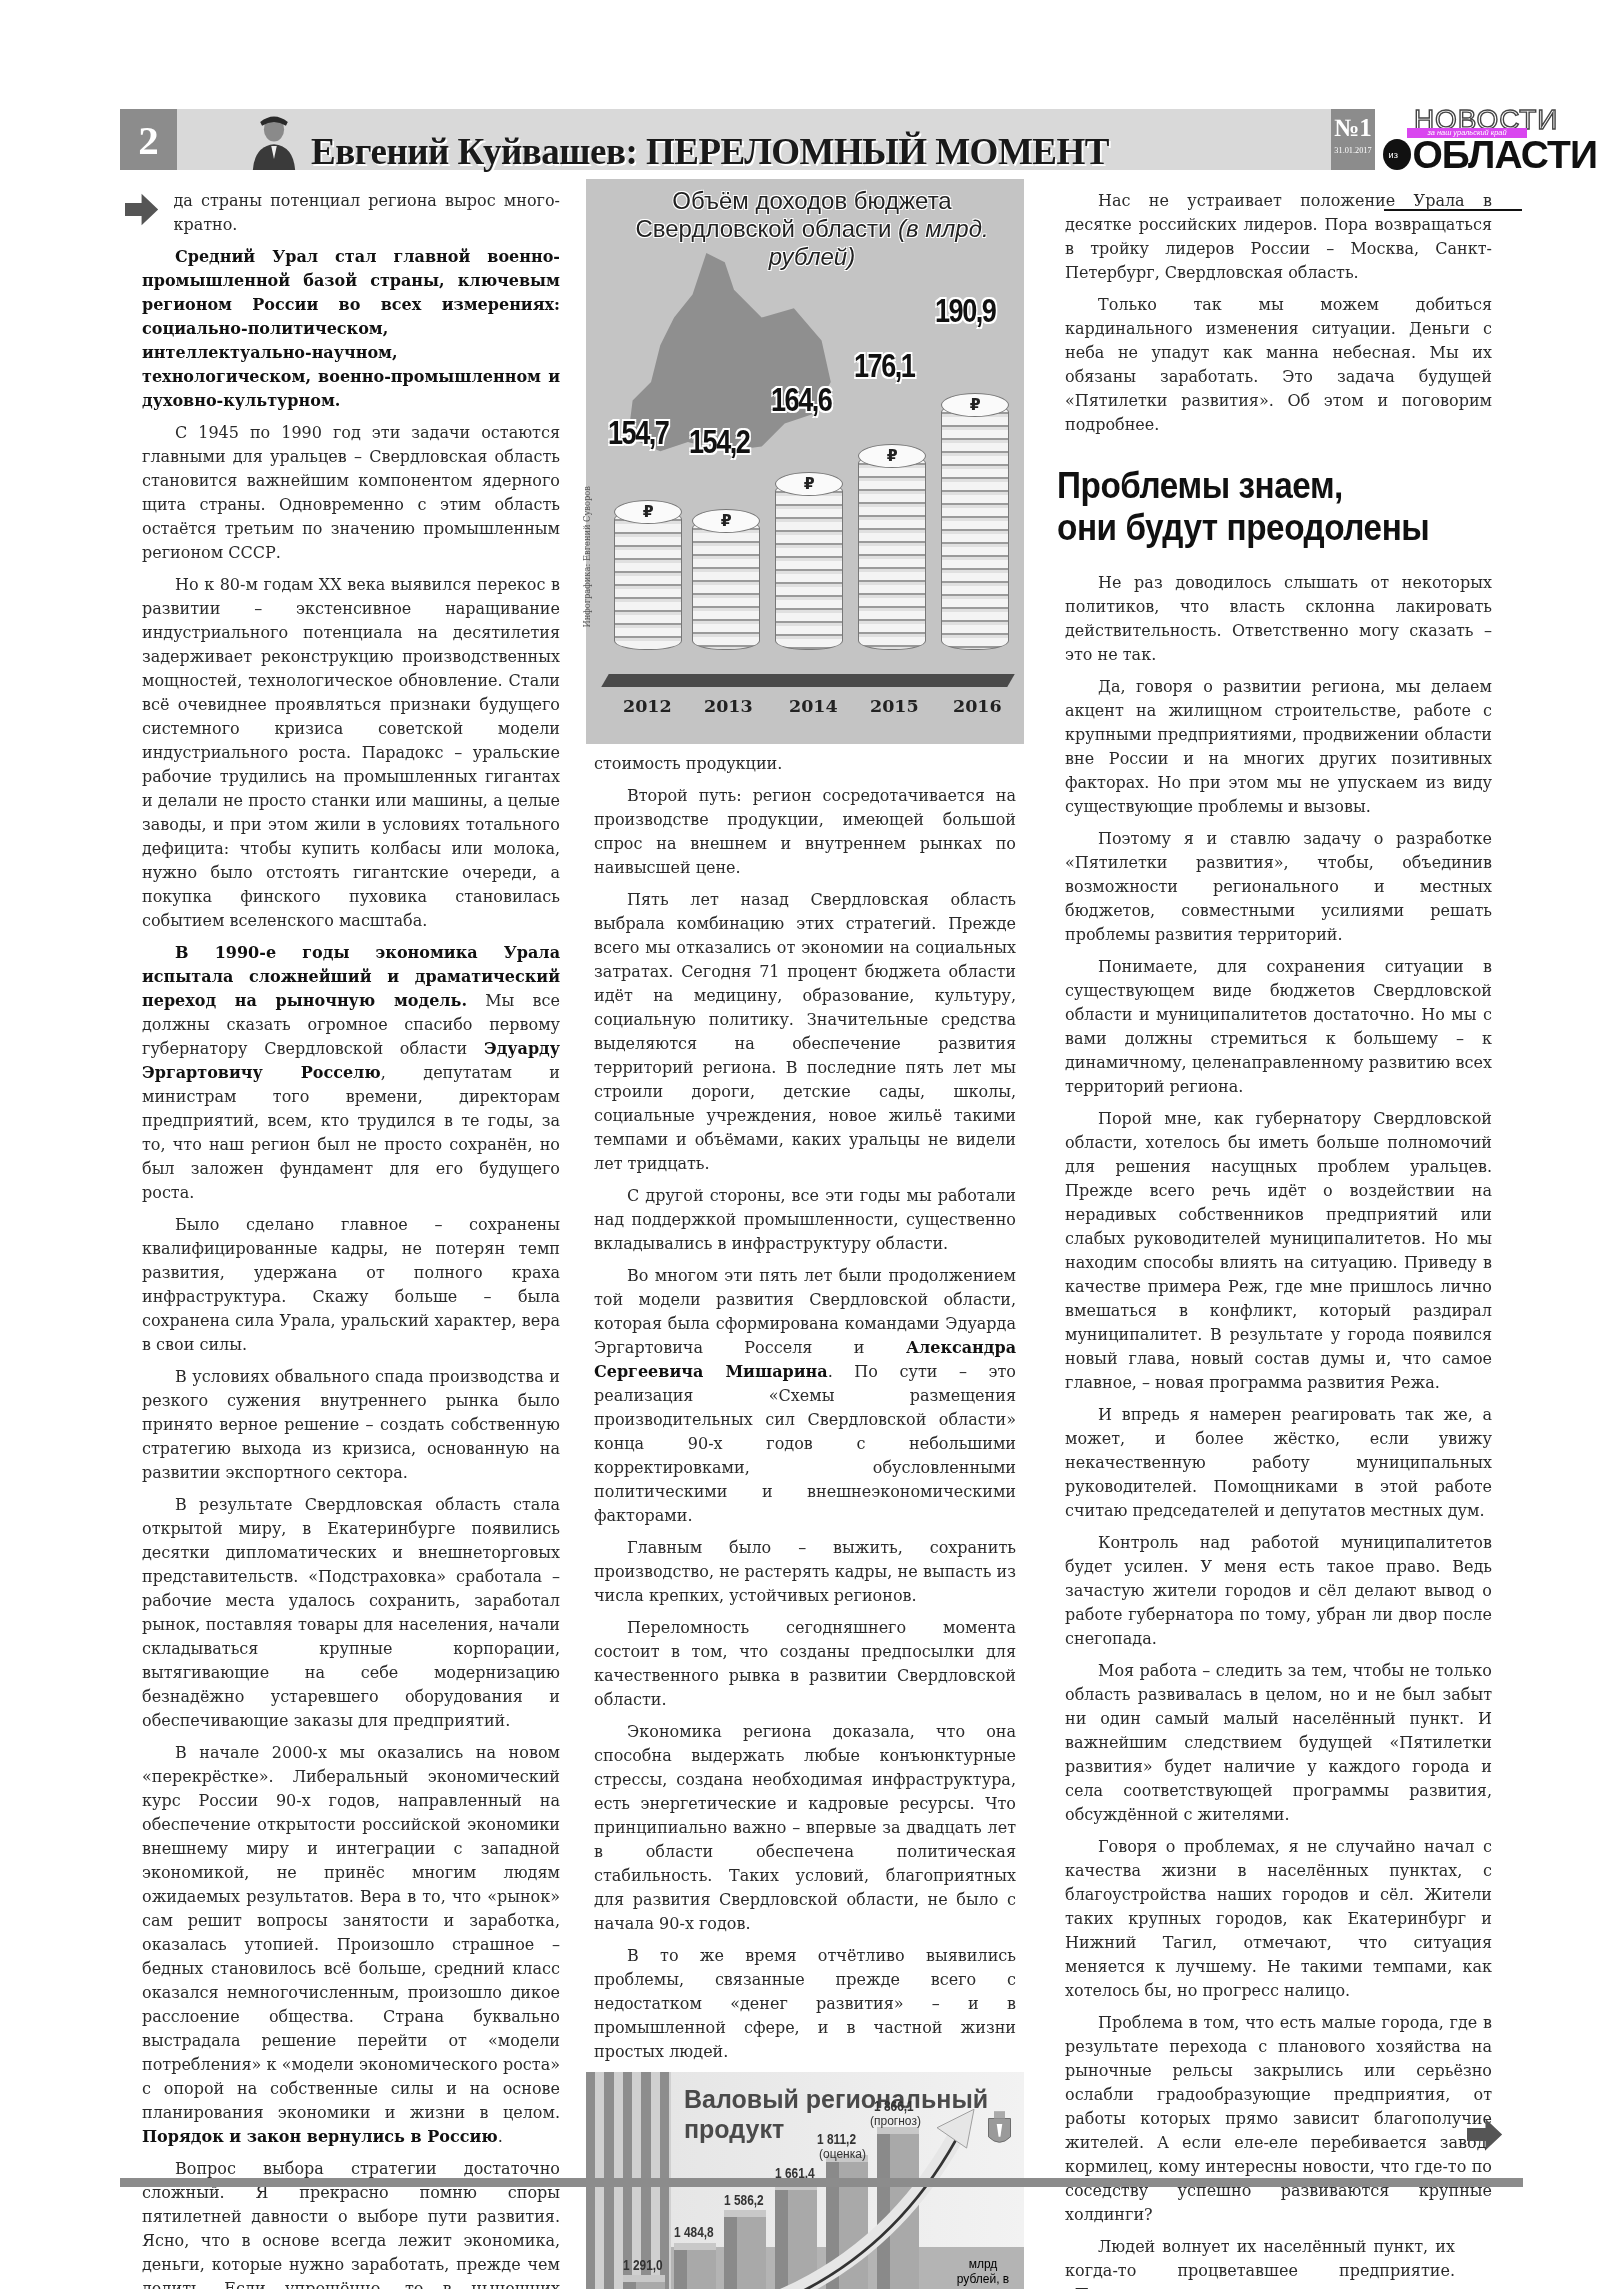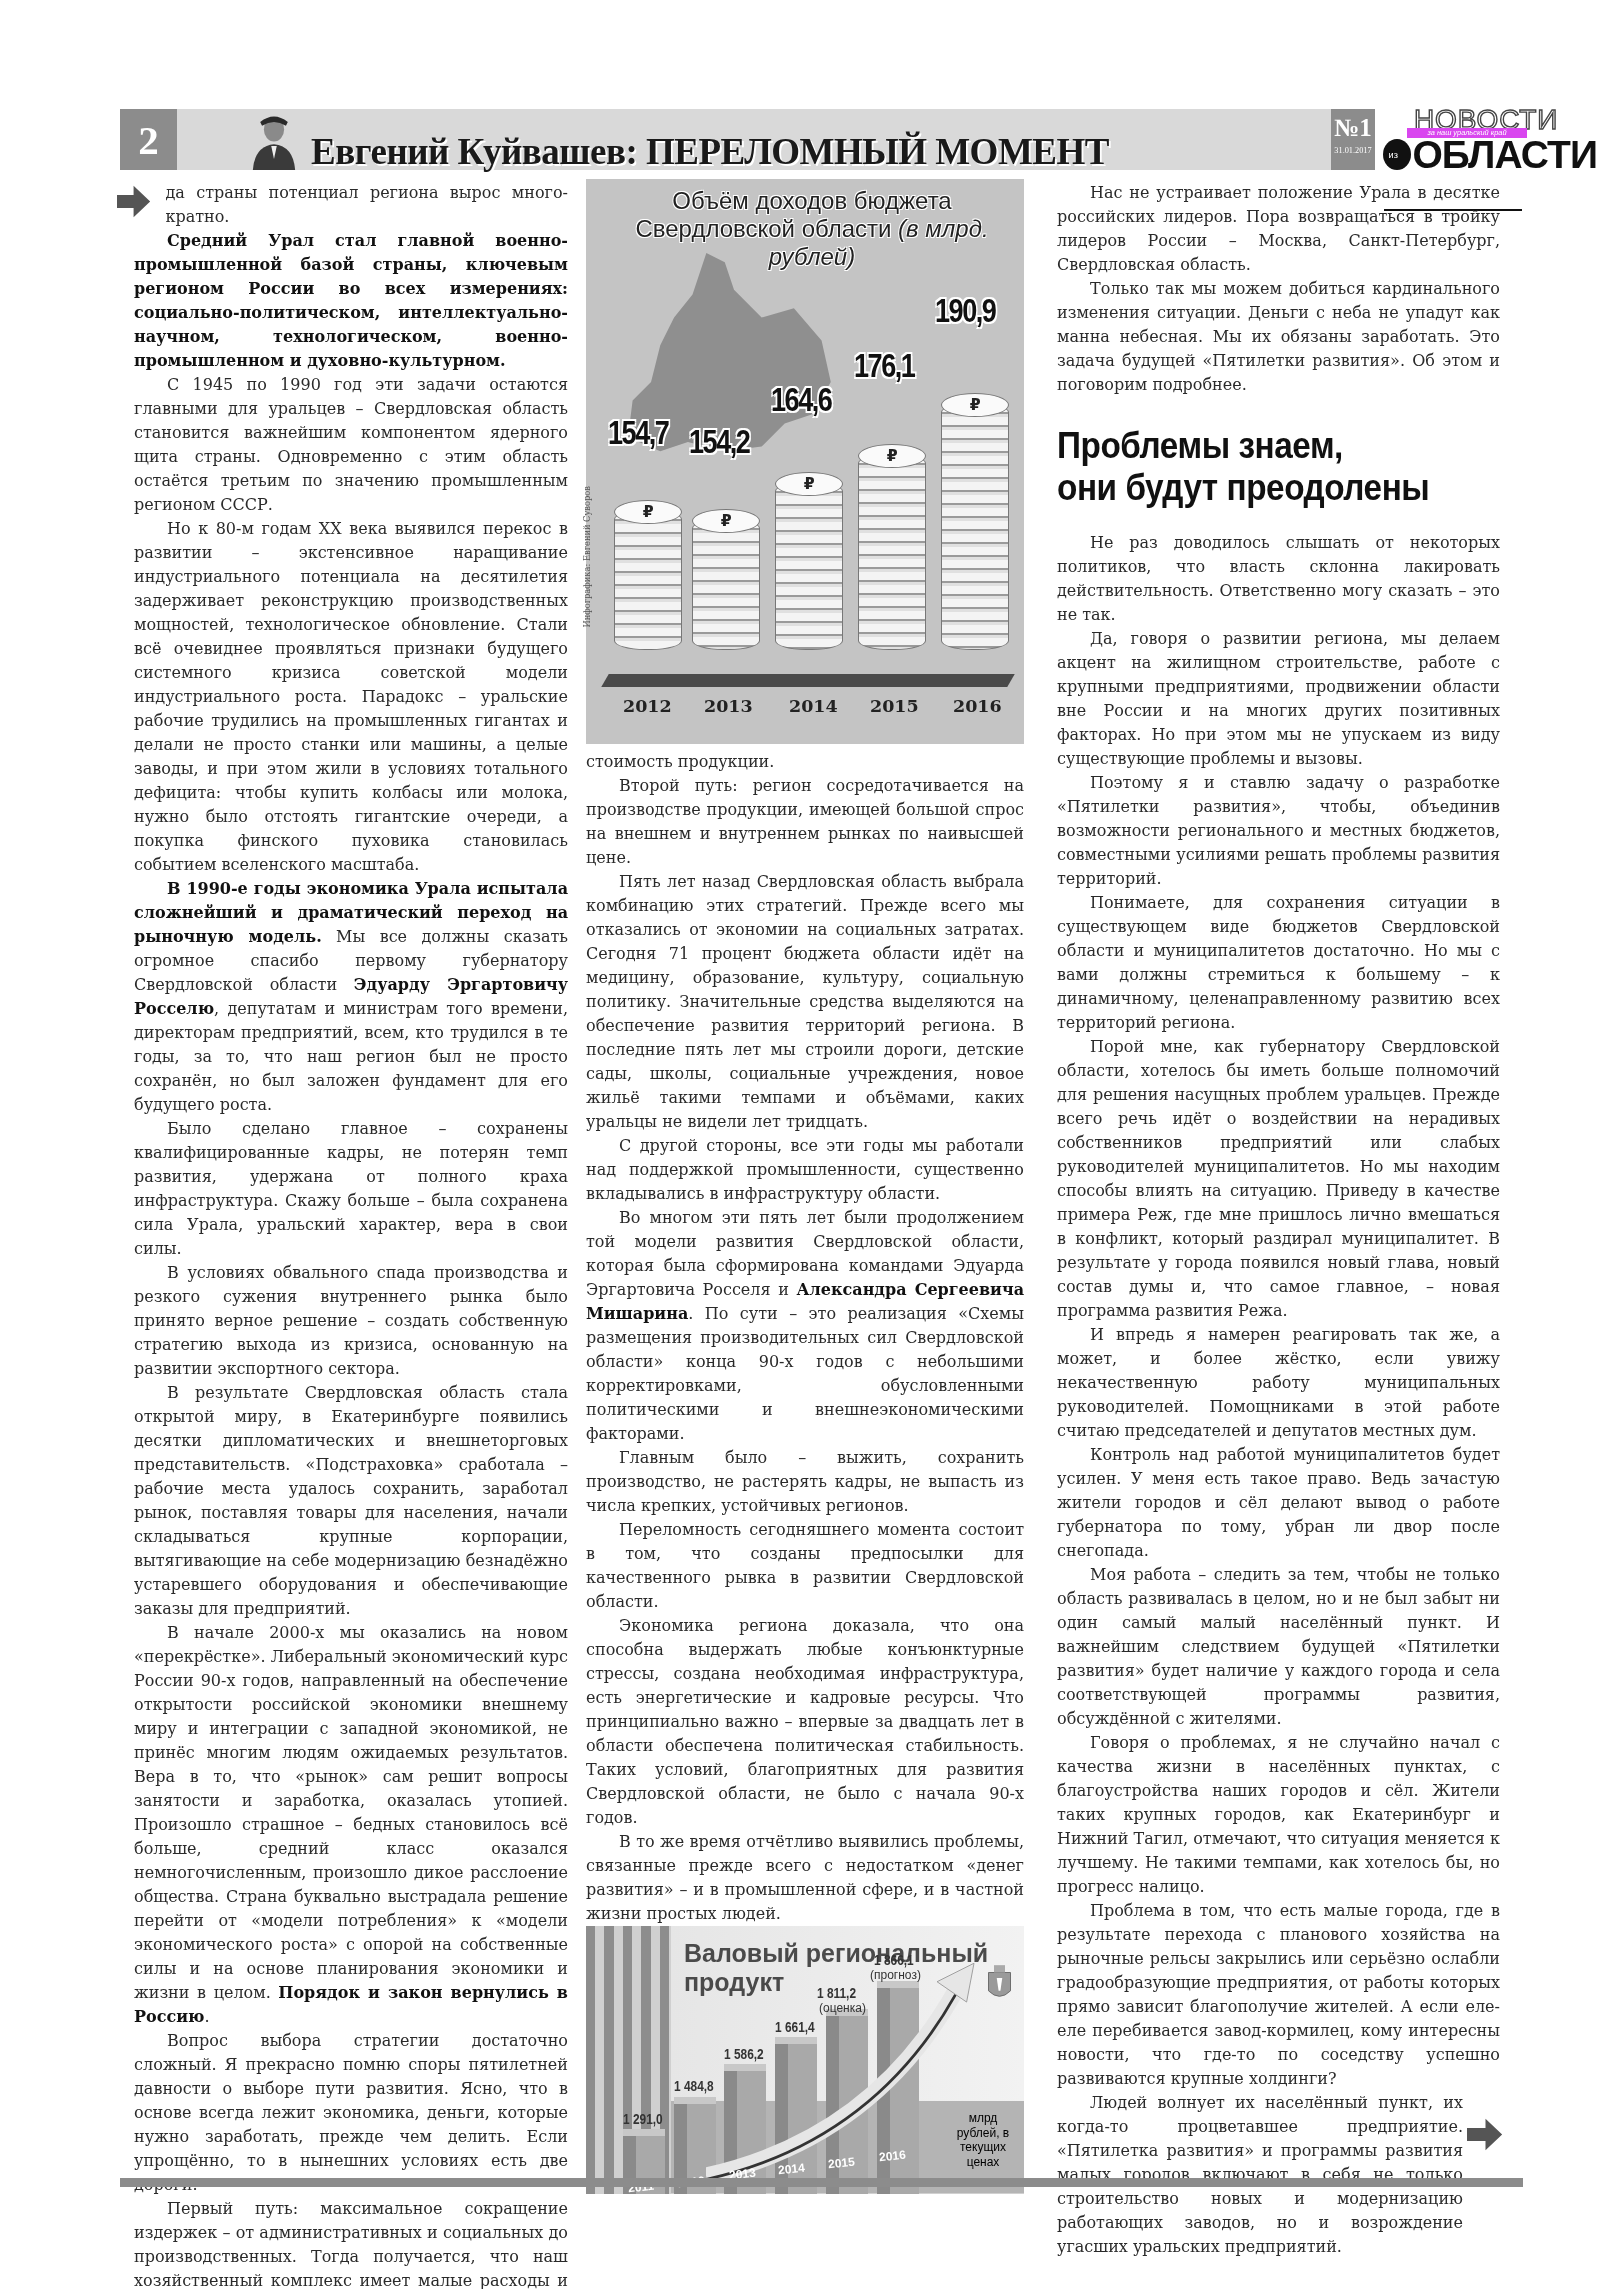--- a/index.html
+++ b/index.html
@@ -15,21 +15,21 @@
   .issue-date { font-size:8.3px; display:block; }
   .logo { position:absolute; left:1263px; top:-5.5px; width:148px; height:68px; }
   .logo-top { position:absolute; left:31px; top:0; font-family:"Liberation Sans", sans-serif; font-size:28px; color:#fff; -webkit-text-stroke:1.4px #444; letter-spacing:0.9px; }
   .logo-tag { position:absolute; left:24px; top:24px; width:120px; height:10px; background:#d946ef; color:#fff; font-size:7.4px; font-style:italic; font-family:"Liberation Sans", sans-serif; text-align:center; line-height:10px; }
   .logo-main { position:absolute; left:0; top:29.5px; font-family:"Liberation Sans", sans-serif; font-weight:bold; font-size:39px; color:#111; letter-spacing:-0.9px; }
   .logo-iz { position:absolute; left:5.5px; top:46px; font-size:9.2px; color:#fff; font-family:"Liberation Sans", sans-serif; }
   .logo-circle { position:absolute; left:0; top:35px; width:28px; height:31px; border-radius:50%; background:#111; }
 
   
   .col { position:absolute; top:181px; font-family:"DejaVu Serif", serif; font-size:16px; line-height:24px; text-align:justify; color:#2a2a2a; }
-  .col p { margin:0; text-indent:33px; hyphens:auto; }
+  .col p { margin:8px; text-indent:33px; hyphens:auto; }
   .col p.noindent { text-indent:0; }
   .col b { font-weight:bold; color:#111; }
   #col1 { left:134px; width:434px; }
   #col2 { left:586px; width:438px; }
   #col3 { left:1057px; width:443px; }
   .cont-arrow { float:left; width:35px; height:37px; margin:1.8px 13px 0 -16.6px; }
 
   
   .chart1 { position:relative; width:438px; height:565px; background:#c4c4c4; margin-bottom:5.5px; margin-top:-1.8px; overflow:hidden; }
   .chart1-title { position:absolute; left:14px; right:0; top:7.4px; text-align:center; font-family:"Liberation Sans", sans-serif; font-size:24px; line-height:28px; color:#222; text-shadow:-0.9px -0.9px 0 #fff, 0.9px -0.9px 0 #fff, -0.9px 0.9px 0 #fff, 0.9px 0.9px 0 #fff; }

